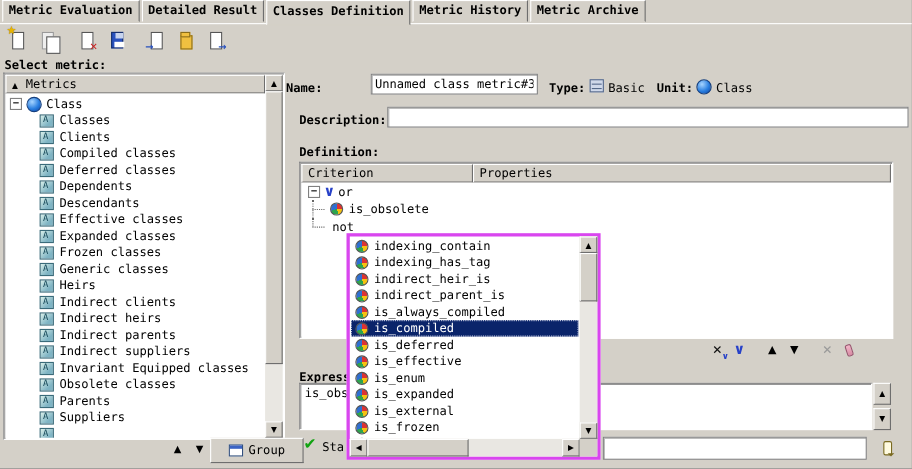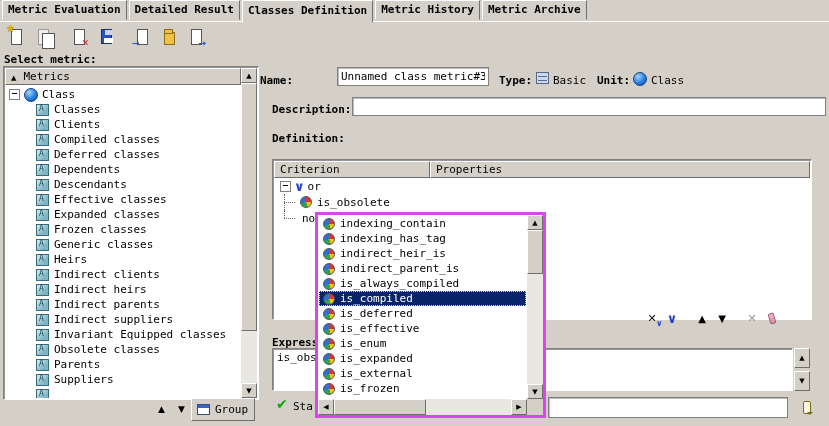--- a/index.html
+++ b/index.html
@@ -67,34 +67,34 @@
   .sb-thumb{position:absolute;left:0;width:16px;box-sizing:border-box;background:#d4d0c8;
           border:1px solid;border-color:#fff #6e6e6e #6e6e6e #fff;}
   #list-vscroll{top:1px;right:1px;bottom:1px;}
   #list-vscroll .up{top:0;} #list-vscroll .down{bottom:0;}
   #list-vscroll .sb-thumb{top:15px;height:248px;}
 
   
   #reorder{position:absolute;left:153px;top:400px;display:flex;gap:3px;}
   .flatbtn{width:17px;height:18px;display:flex;align-items:center;justify-content:center;
            background:transparent;border:1px solid transparent;font-size:9px;font-family:"DejaVu Sans",sans-serif;}
-  #group-btn{position:absolute;left:191px;top:398px;width:64px;height:23px;box-sizing:border-box;
-             display:flex;align-items:center;gap:5px;padding:0 5px;font:inherit;}
+  #group-btn{position:absolute;left:191px;top:398px;width:85px;height:23px;box-sizing:border-box;
+             display:flex;align-items:center;gap:5px;padding:0 5px;font:inherit;justify-content:center;}
   .ic-group{width:13px;height:11px;background:#fff;border:1px solid #33507e;position:relative;box-sizing:border-box;}
   .ic-group::before{content:"";position:absolute;left:0;top:0;right:0;height:3px;background:#3b63c4;}
 
   
   #name-input{position:absolute;left:337px;top:67px;width:152px;height:19px;}
   #desc-input{position:absolute;left:352px;top:97px;width:474px;height:19px;}
   .ic-basic{position:absolute;width:13px;height:12px;background:#cfd8ea;border:1px solid #55698a;box-sizing:border-box;}
   .ic-basic::before{content:"";position:absolute;left:1px;top:3px;right:1px;height:1px;background:#55698a;}
   .ic-basic::after{content:"";position:absolute;left:1px;top:7px;right:1px;height:1px;background:#55698a;}
 
   
-  #def-table{position:absolute;left:272px;top:147px;width:540px;height:161px;box-sizing:border-box;margin-top:12px;}
+  #def-table{position:absolute;left:272px;top:147px;width:540px;height:161px;box-sizing:border-box;}
   .th-row{position:absolute;left:1px;top:1px;right:1px;height:17px;display:flex;}
   .th{box-sizing:border-box;background:#d4d0c8;border:1px solid;border-color:#fff #6e6e6e #6e6e6e #fff;
       padding:0 5px;line-height:15px;white-space:nowrap;}
   .th.c1{width:156px;} .th.c2{flex:1;}
   .tbody{position:absolute;left:1px;top:18px;right:1px;bottom:1px;background:#fff;}
   .trow{height:16px;display:flex;align-items:center;white-space:nowrap;}
   .trow .expander{margin-left:6px;}
   .op-or{color:#2741c8;font-weight:bold;font-size:13px;margin:0 3px;font-family:"DejaVu Sans",sans-serif;}
   .op-or::before{content:"∨";}
   .tee{position:relative;width:14px;height:16px;margin-left:10px;flex:none;}

